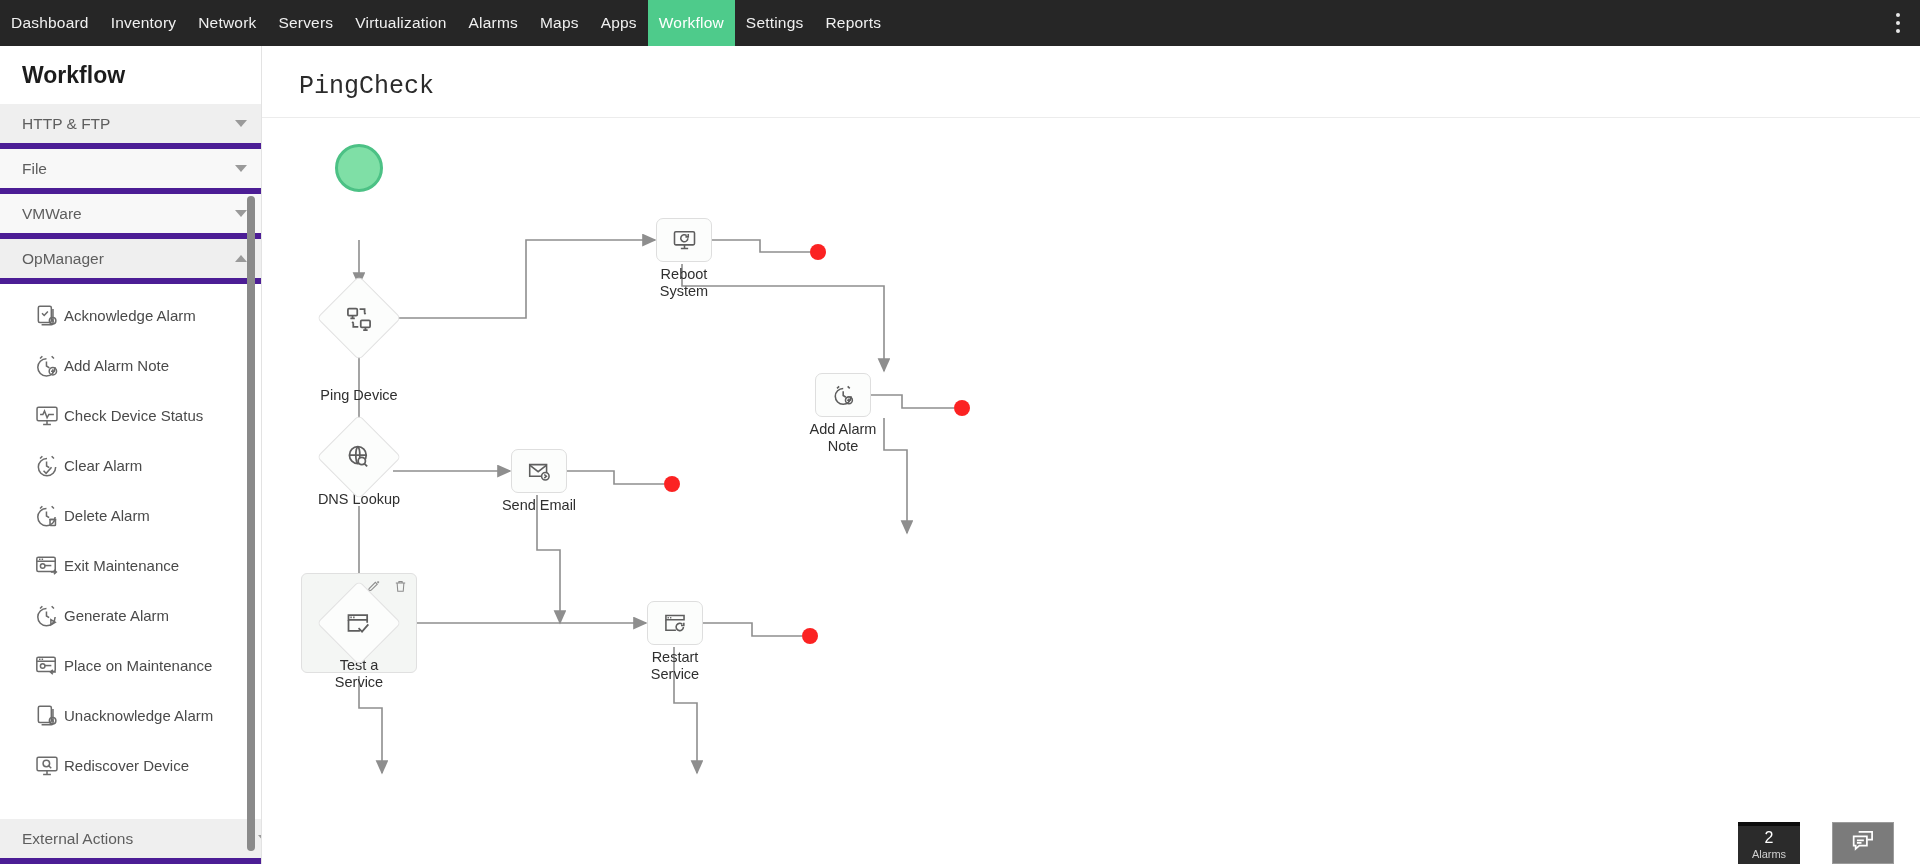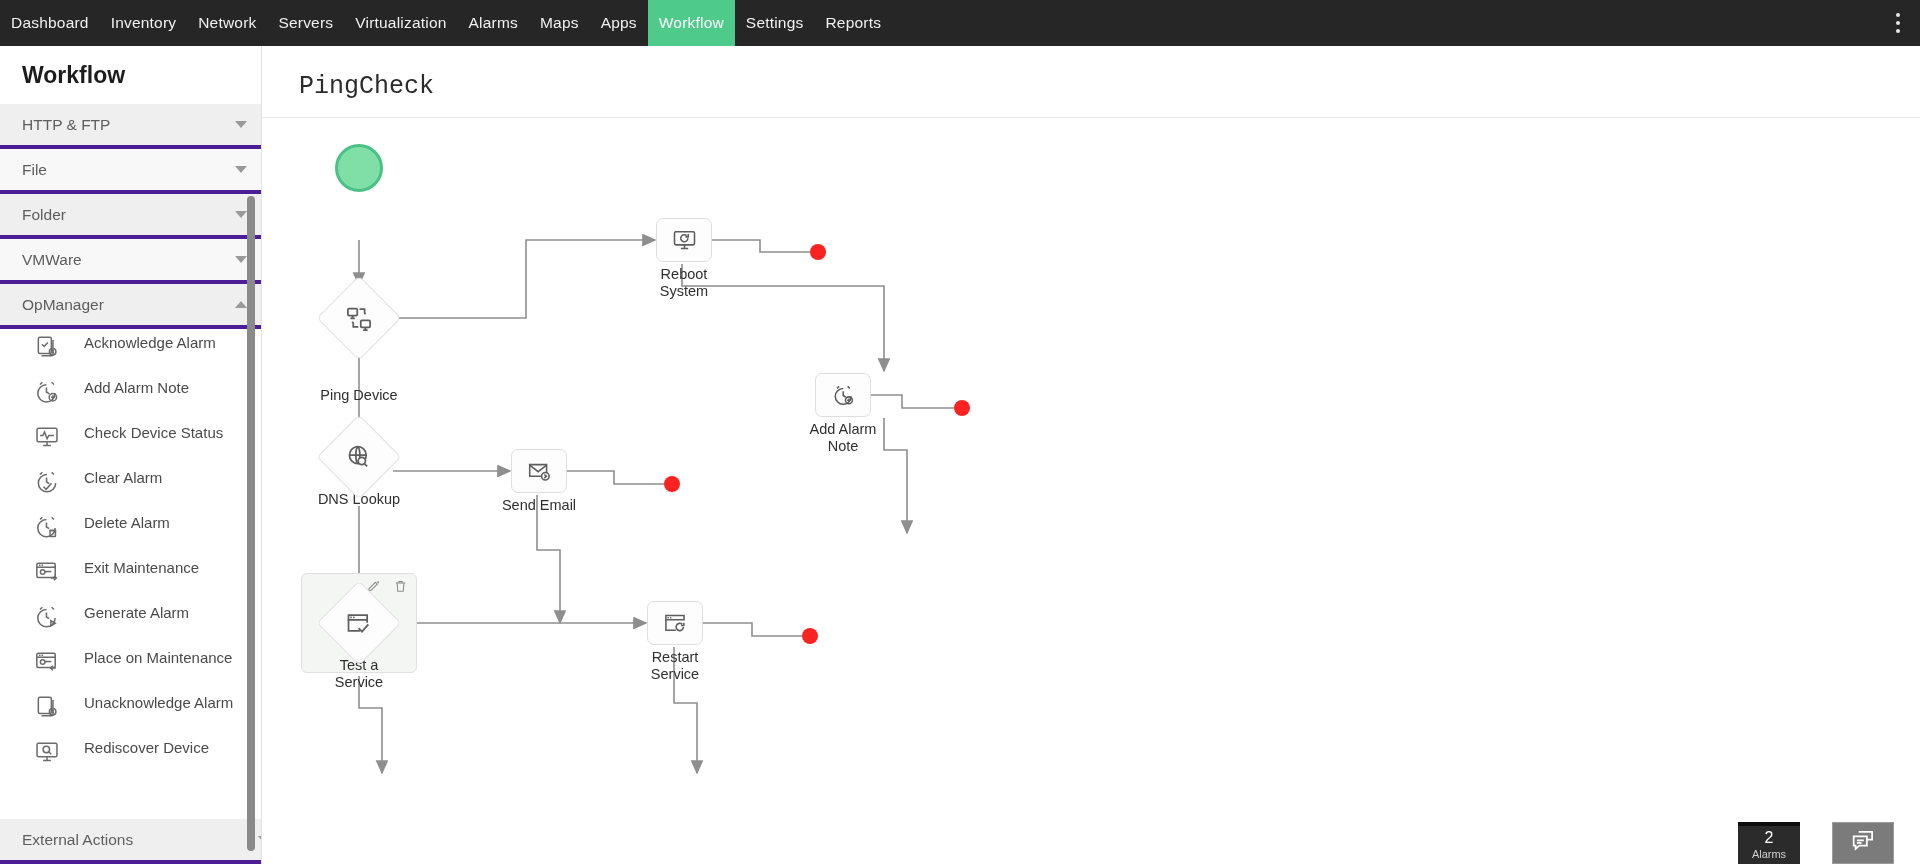--- a/index.html
+++ b/index.html
@@ -47,40 +47,40 @@
   .sidebar-title {
     height: 58px; display: flex; align-items: center;
     padding-left: 22px;
     font-size: 23px; font-weight: bold; color: #1c1c1c;
   }
   .sb-section {
     height: 45px; display: flex; align-items: center;
     padding: 0 14px 0 22px;
     font-size: 15.5px; color: #5e5e5e;
     cursor: pointer;
-    border-bottom: 4px solid #4c1d95;
+    border-bottom: 6px solid #4c1d95;
   }
   .sb-section.shade-a { background: #efefef; }
   .sb-section.shade-b { background: #f8f8f8; }
   .sb-section .lbl { flex: 1; }
   .chev {
     width: 0; height: 0;
     border-left: 6px solid transparent;
     border-right: 6px solid transparent;
     border-top: 7px solid #9a9a9a;
   }
   .chev.up {
     border-top: none;
     border-bottom: 7px solid #9a9a9a;
   }
   .sb-item {
-    min-height: 45px; display: flex; 
-    padding: 5px 10px 5px 34px;
+    min-height: 45px; display: flex; align-items: center;
+    padding: 19px 10px 5px 34px;
     font-size: 15px; color: #4a4a4a;
-    cursor: pointer; gap: 24px;
+    cursor: pointer; gap: 4px;
   }
   .sb-ico { width: 26px; height: 26px; flex: 0 0 26px; color: #6b6b6b; }
   .sb-ico svg { width: 26px; height: 26px; display: block; }
   .sb-item .txt { line-height: 1.18; }
   .sb-scroll {
     position: absolute; right: 6px; top: 150px;
     width: 8px; height: 655px;
     background: #8a8a8a; border-radius: 4px;
   }
 
@@ -222,24 +222,20 @@
   <div class="sidebar-title">Workflow</div>
 
   <div class="sb-section shade-a">
     <span class="lbl">HTTP &amp; FTP</span>
     <span class="chev"></span>
   </div>
   <div class="sb-section shade-b">
     <span class="lbl">File</span>
     <span class="chev"></span>
   </div>
-  <div class="sb-section shade-a">
-    <span class="lbl">Folder</span>
-    <span class="chev"></span>
-  </div>
   <div class="sb-section shade-b">
     <span class="lbl">VMWare</span>
     <span class="chev"></span>
   </div>
   <div class="sb-section shade-a">
     <span class="lbl">OpManager</span>
     <span class="chev up"></span>
   </div>
 
   <div class="sb-item">

